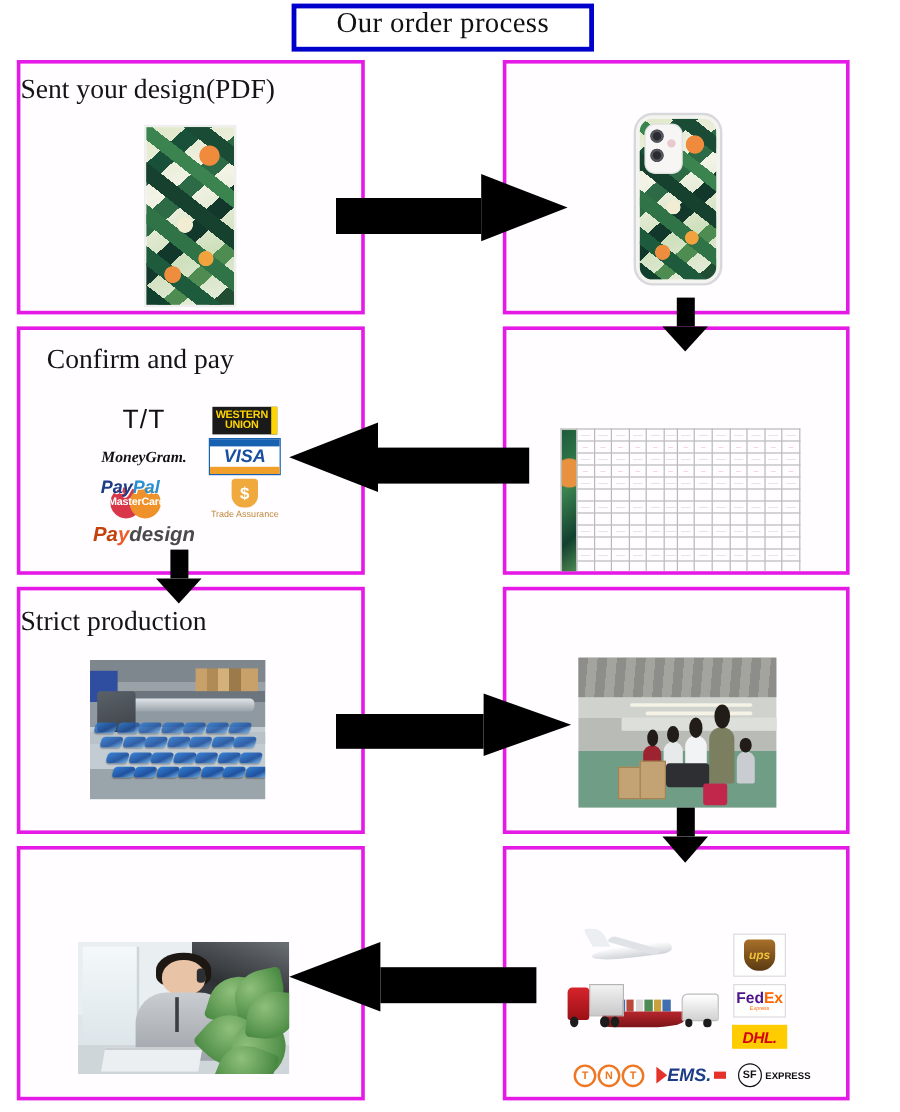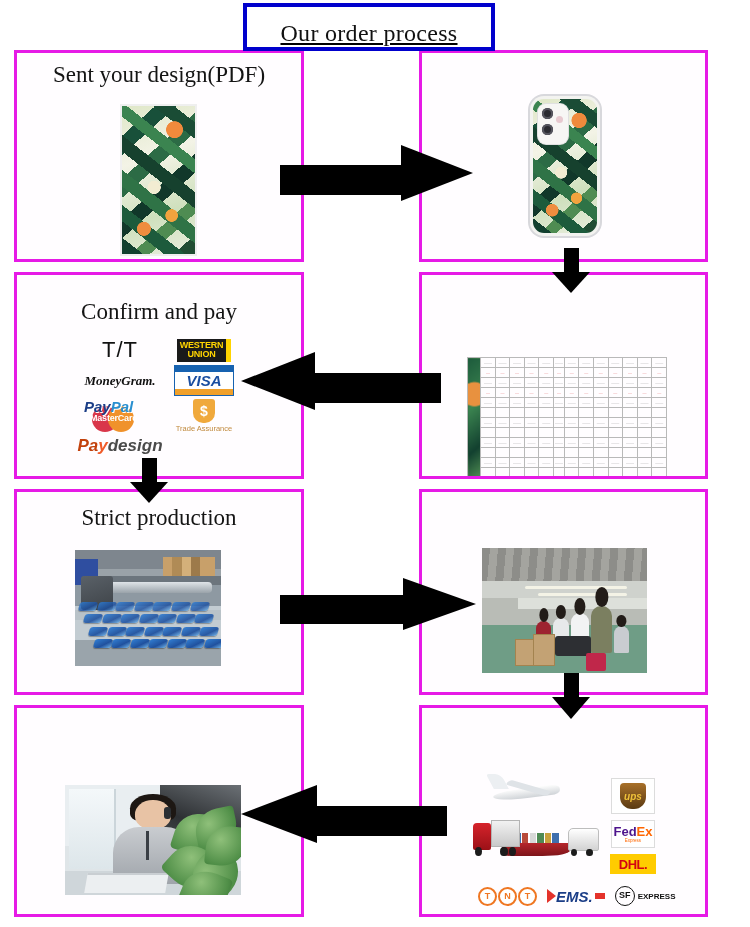--- a/index.html
+++ b/index.html
@@ -14,29 +14,28 @@
     font-family: "Liberation Serif", serif;
     overflow: hidden;
   }
 
   
   #title-box {
     position: absolute;
     left: 243px;
     top: 3px;
     width: 252px;
-    height: 48px;
+    height: 40px;
     border: 4px solid #0000cc;
     background: #ffffff;
     box-sizing: border-box;
     display: flex;
-    align-items: flex-end;
+    align-items: flex-start;
     justify-content: center;
     z-index: 6;
-    text-decoration: underline;
   }
   #title-box .title-text {
     font-size: 24px;
     color: #111111;
     letter-spacing: 0.3px;
     white-space: nowrap;
   }
 
   
   .cell {
@@ -44,21 +43,20 @@
     border: 3px solid #e61ae6;
     background: #fffdff;
     box-sizing: border-box;
     overflow: hidden;
     z-index: 2;
   }
   .cell-title {
     position: absolute;
     left: 0;
     right: 0;
-    text-align: center;
     font-size: 23px;
     color: #141414;
     white-space: nowrap;
     z-index: 3;
   }
   .cell-media {
     position: absolute;
     z-index: 2;
   }
 
@@ -416,21 +414,21 @@
   }
   .lg-fedex .t { font-family: "Liberation Sans", sans-serif; font-weight: bold; font-size: 13px; line-height: 13px; }
   .lg-fedex .t span:first-child { color: #4d148c; }
   .lg-fedex .t span:last-child { color: #ff6600; }
   .lg-fedex .s { font-size: 4.5px; color: #ff6600; font-family: "Liberation Sans", sans-serif; }
   .lg-dhl {
     width: 46px; height: 20px; background: #ffcc00;
     display: flex; align-items: center; justify-content: center;
   }
   .lg-dhl span {
-    font-family: "Liberation Sans", sans-serif; font-weight: bold; 
+    font-family: "Liberation Sans", sans-serif; font-weight: bold; font-style: italic;
     font-size: 13px; color: #d40511; letter-spacing: -0.5px;
   }
   .courier-row { display: flex; align-items: center; gap: 10px; }
   .lg-tnt {
     display: flex; gap: 1px;
   }
   .lg-tnt i {
     width: 15px; height: 15px; border-radius: 50%;
     border: 2px solid #ef7622; color: #ef7622; background: #fff;
     font-family: "Liberation Sans", sans-serif; font-weight: bold; font-size: 9px;
@@ -473,21 +471,21 @@
     <div class="art tropical"></div>
     <div class="cam">
       <i></i>
         <i></i>
         <i></i>
     </div>
   </div>
 </div>
 
 <div class="cell" style="left:14px; top:272px; width:290px; height:207px;">
-  <div class="cell-title" style="top:24px;">Confirm and pay</div>
+  <div class="cell-title" style="top:12px;padding-left:22px;">Confirm and pay</div>
   <div class="cell-media pay-wrap" style="left:62px; top:62px;">
 
     <div class="tt">T/T</div>
 
     <div class="wu">
       <div>WESTERN</div>
       <div>UNION</div>
     </div>
 
     <div class="mgram">MoneyGram.</div>

